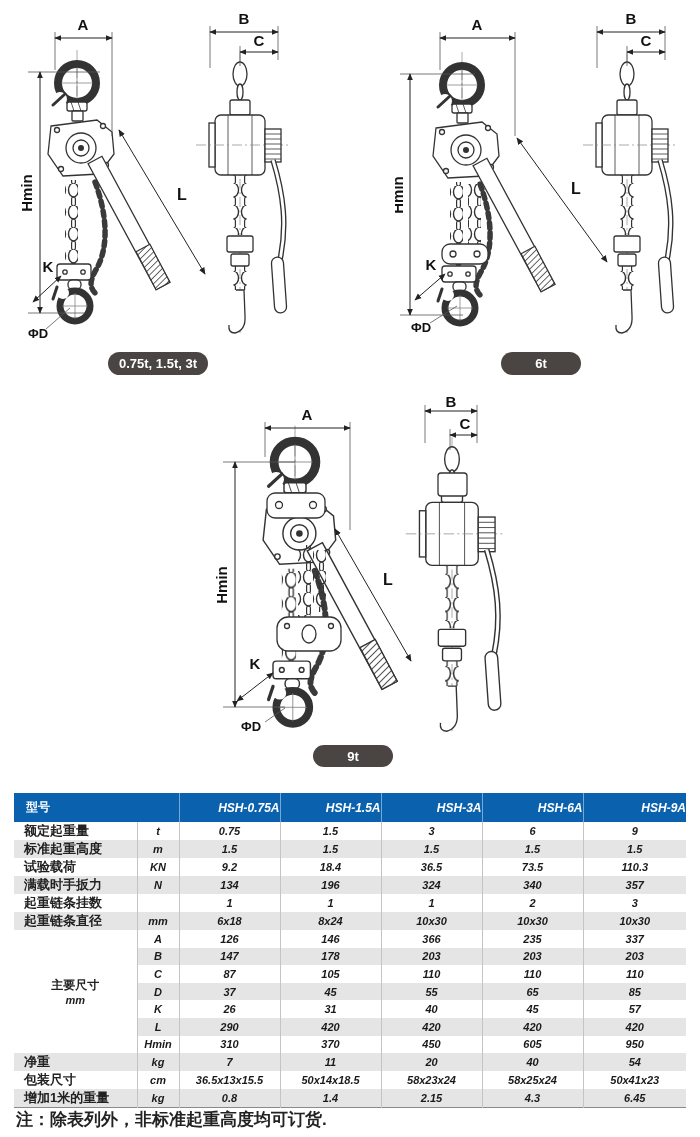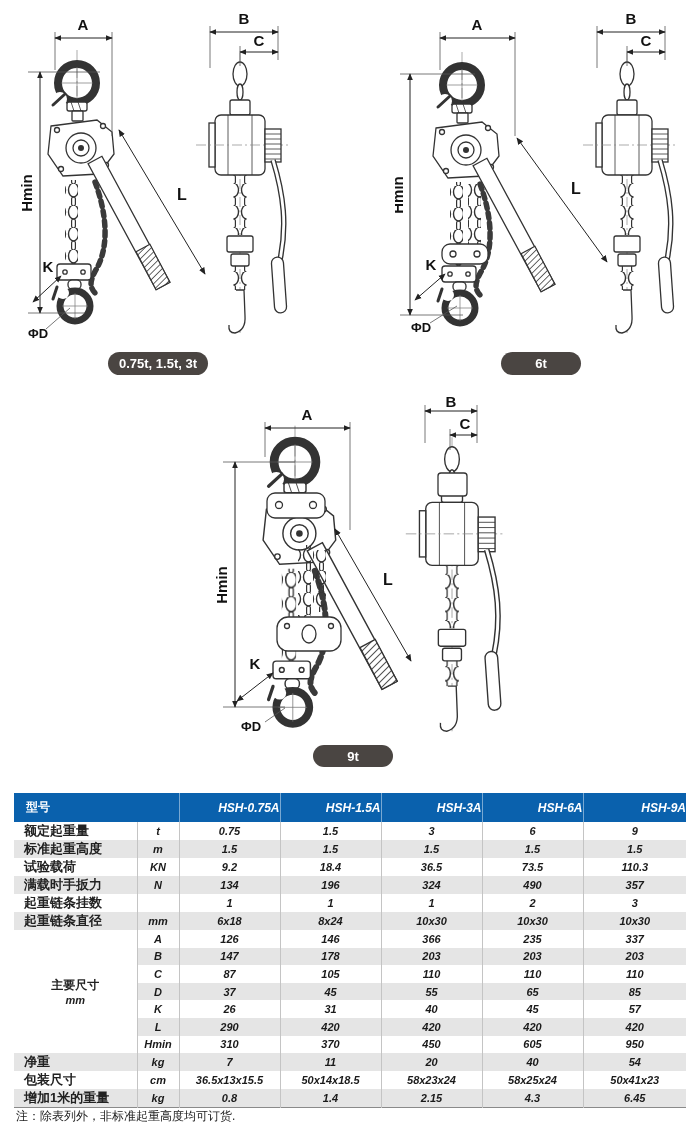--- a/index.html
+++ b/index.html
@@ -28,21 +28,21 @@
   .spec th.th-col{font-style:italic;font-weight:bold;border-left:1px solid rgba(255,255,255,.45);}
   .spec tbody tr{background:#fff;}
   .spec tbody tr.alt{background:var(--stripe);}
   .spec td{height:17.6px;padding:0;font-size:11px;color:#1a1a1a;text-align:center;
            border-right:1px solid #c4c4c4;overflow:hidden;white-space:nowrap;}
   .spec td:last-child{border-right:none;}
   .spec td.lbl{text-align:left;padding-left:10px;font-weight:bold;font-size:13px;color:#222;}
   .spec td.grp{background:#fff;font-weight:bold;font-size:12px;color:#222;vertical-align:middle;}
   .spec td.grp .grp-unit{font-style:italic;font-weight:bold;font-size:11px;}
   .spec td.unit,.spec td.val{font-style:italic;font-weight:bold;}
-  .note{position:absolute;left:16px;top:1108px;font-size:12px;font-weight:normal;color:#222;}
+  .note{position:absolute;left:16px;top:1108px;font-size:17px;font-weight:bold;color:#222;}
 </style>
 </head>
 <body>
 
 <div class="page">
 
   <svg width="0" height="0" style="position:absolute" aria-hidden="true">
     <defs>
       <marker id="arr" viewBox="0 0 10 10" refX="8.5" refY="5" markerWidth="7.5" markerHeight="7.5" orient="auto-start-reverse">
         <path d="M0,1 L9.5,5 L0,9 Z" fill="#222"></path>
@@ -267,21 +267,21 @@
           <td class="val">36.5</td>
           <td class="val">73.5</td>
           <td class="val">110.3</td>
         </tr>
         <tr class="alt">
           <td class="lbl">满载时手扳力</td>
           <td class="unit">N</td>
           <td class="val">134</td>
           <td class="val">196</td>
           <td class="val">324</td>
-          <td class="val">490</td>
+          <td class="val">340</td>
           <td class="val">357</td>
         </tr>
         <tr>
           <td class="lbl">起重链条挂数</td>
           <td class="unit"></td>
           <td class="val">1</td>
           <td class="val">1</td>
           <td class="val">1</td>
           <td class="val">2</td>
           <td class="val">3</td>

